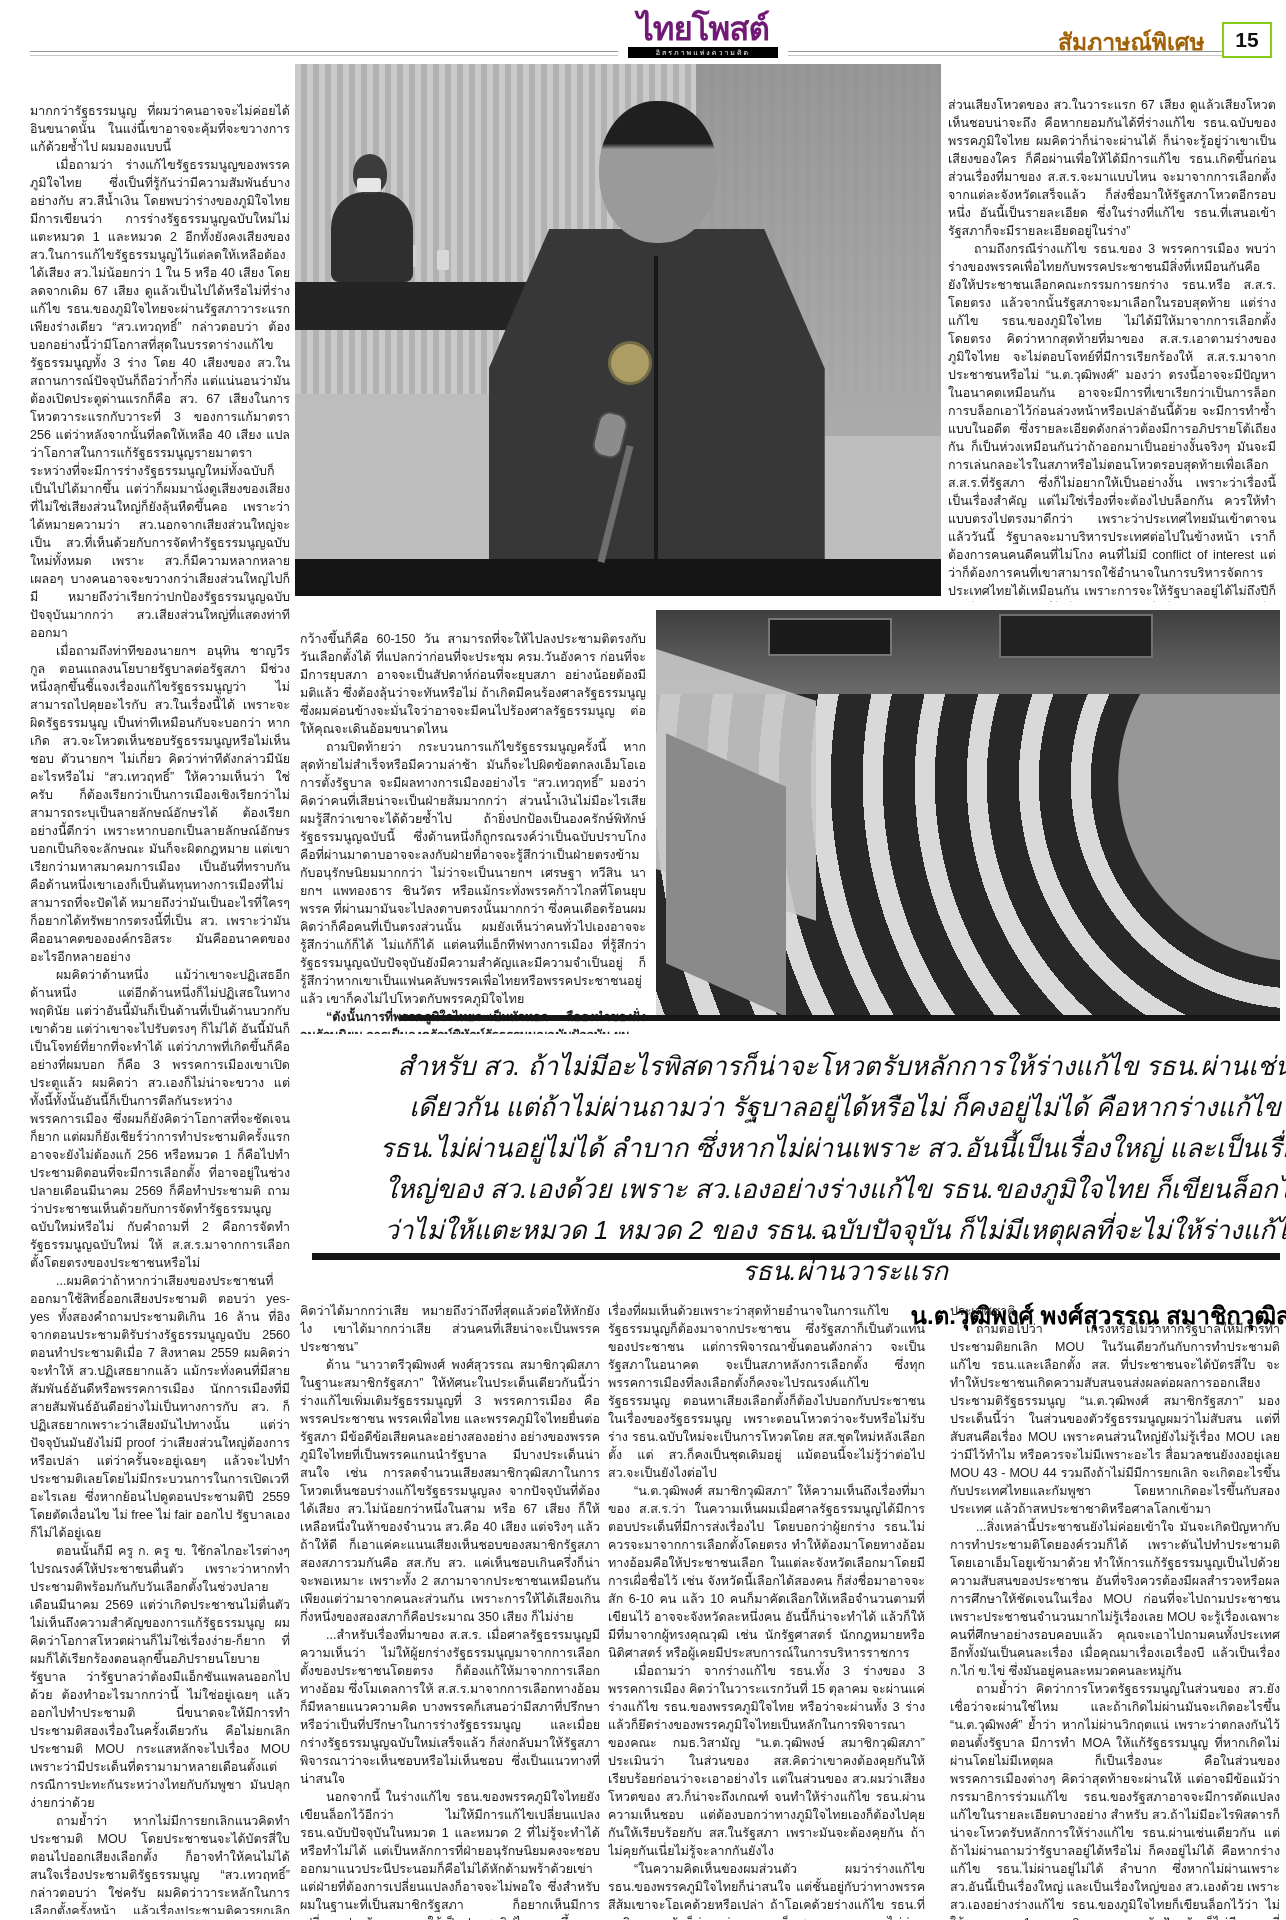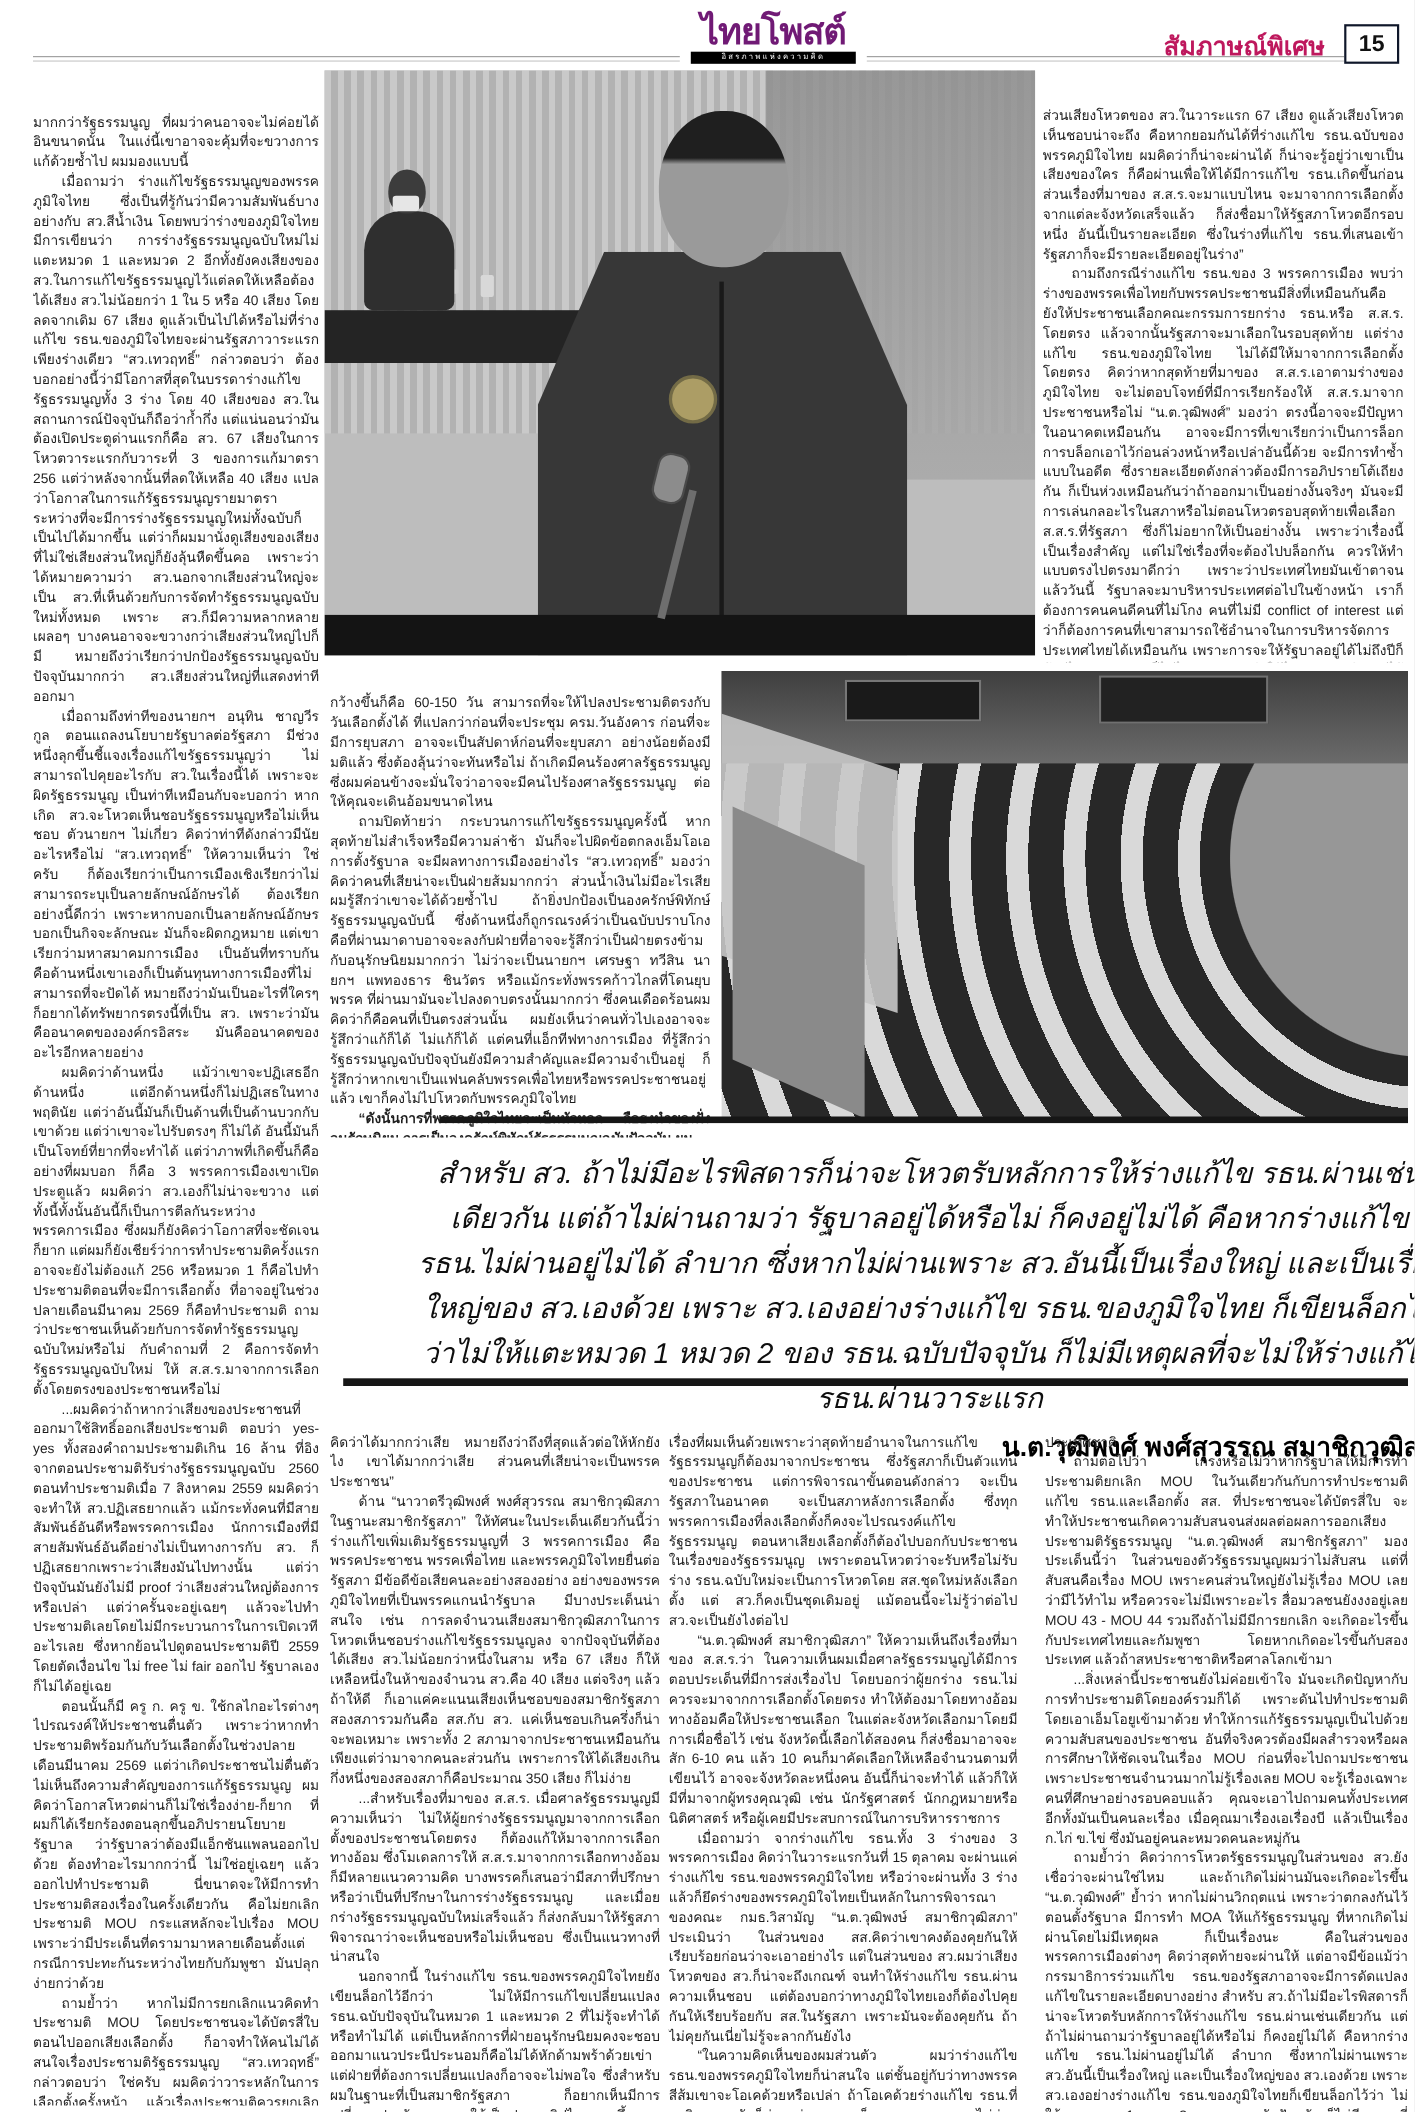--- a/index.html
+++ b/index.html
@@ -5,22 +5,22 @@
   html,body{margin:0;padding:0;background:#e8e8e8;}
   .page{position:relative;width:1286px;height:1920px;background:#ffffff;margin:0 auto;
         font-family:"Liberation Sans","DejaVu Sans",sans-serif;color:#1c1c1c;overflow:hidden;}
   
   .hdr-rule{position:absolute;left:30px;top:51px;width:1226px;height:3px;
             border-top:1px solid #9a9a9a;border-bottom:1px solid #c6c6c6;}
   .masthead{position:absolute;left:618px;top:12px;width:170px;background:#fff;text-align:center;}
   .masthead-title{font-size:33px;font-weight:bold;letter-spacing:-1px;color:#701a75;line-height:34px;}
   .masthead-bar{margin:1px auto 0;width:150px;height:11px;background:#000;color:#fff;
                 font-size:7px;line-height:11px;letter-spacing:2px;overflow:hidden;}
-  .section-label{position:absolute;left:1058px;top:24px;font-size:23px;font-weight:bold;color:#be185d;}
-  .page-box{position:absolute;left:1222px;top:22px;width:46px;height:32px;border:2px solid #0f172a;
+  .section-label{position:absolute;left:1058px;top:24px;font-size:23px;font-weight:bold;color:#a16207;}
+  .page-box{position:absolute;left:1222px;top:22px;width:46px;height:32px;border:2px solid #84cc16;
             font-size:21px;font-weight:bold;text-align:center;line-height:32px;color:#111;background:#fff;}
   
   .col{position:absolute;text-align:justify;font-size:12.5px;line-height:18px;color:#1d1d1d;overflow:hidden;}
   .para{margin:0;text-indent:26px;}
   .para.noindent{text-indent:0;margin-top:28px;}
   .para.boldpara{font-weight:bold;}
   .subhead{margin:2px 0 2px;font-size:15.5px;line-height:21px;font-weight:bold;color:#000;}
   .subhead span{text-decoration:underline;}
   .col-left{left:30px;top:74px;width:260px;height:1840px;}
   .col-right{left:948px;top:68px;width:328px;height:534px;}

